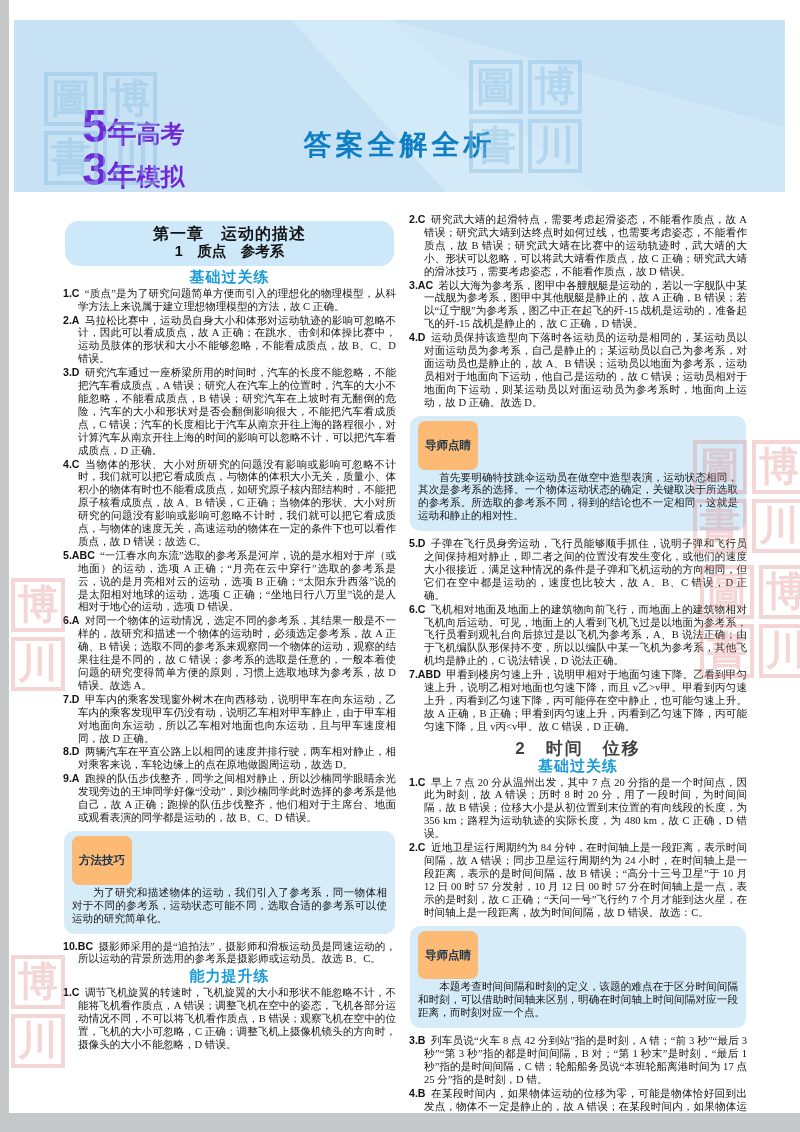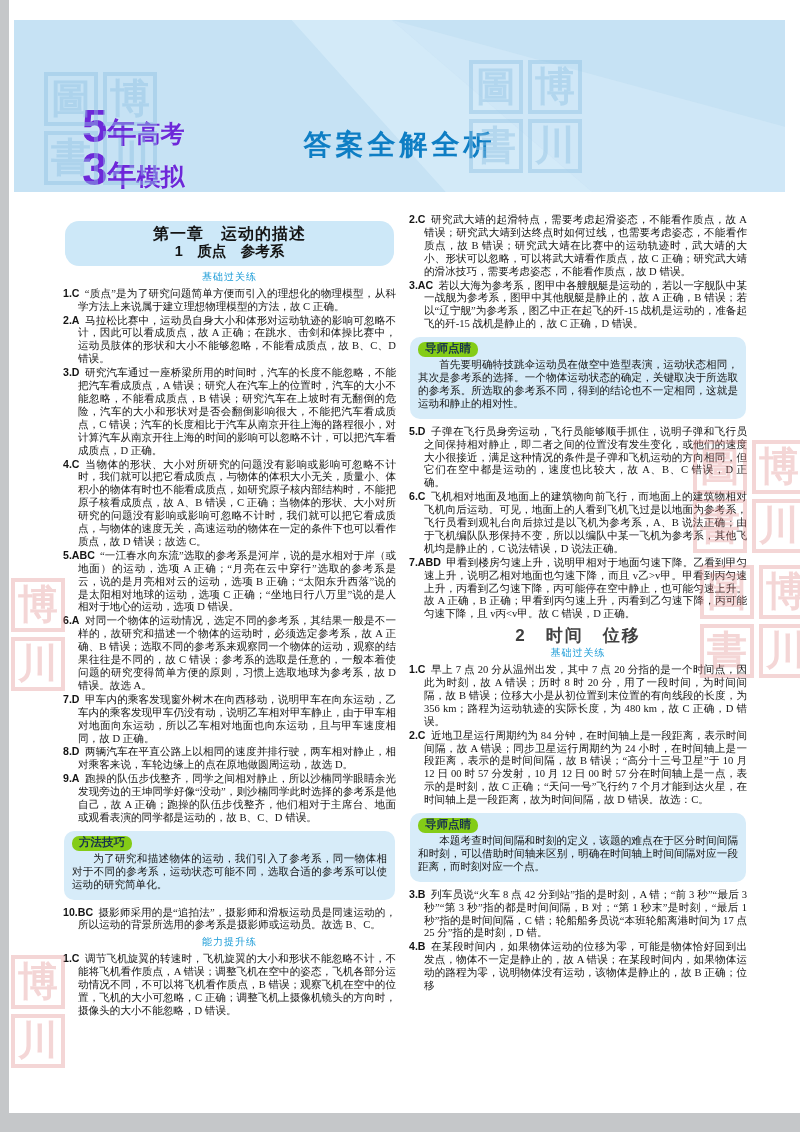--- a/index.html
+++ b/index.html
@@ -62,36 +62,36 @@
   .chapter-box{
     background:#cde8f8;border-radius:14px;text-align:center;
     padding:7px 4px 8px;margin:0 2px 5px;
     font-family:"Liberation Sans","DejaVu Sans",sans-serif;
   }
   .chapter-box .t1{font-size:16px;font-weight:bold;letter-spacing:1px;}
   .chapter-box .t2{font-size:14.5px;font-weight:bold;margin-top:4px;}
 
   .practice-label{
     text-align:center;font-family:"Liberation Sans","DejaVu Sans",sans-serif;
-    font-weight:normal;font-size:10px;color:#1a9bd7;margin:4px 0 3px;
+    font-weight:bold;font-size:15px;color:#1a9bd7;margin:4px 0 3px;
     letter-spacing:1px;
   }
   .section-title{
     text-align:center;font-family:"Liberation Sans","DejaVu Sans",sans-serif;
     font-weight:bold;font-size:17px;letter-spacing:2px;margin:9px 0 3px;color:#404040;
   }
   .answer-item{padding-left:15px;text-indent:-15px;}
   .answer-item .num{font-weight:bold;font-family:"Liberation Sans","DejaVu Sans",sans-serif;}
   .tip-box{
     background:#d7ecf9;border-radius:10px;margin:6px 1px;padding:5px 8px 8px;
   }
   .tip-box .tip-label{
-    display:inline-block;font-family:Liberation Mono, monospace;
+    display:inline-block;font-family:Liberation Sans, sans-serif;
     font-weight:bold;font-size:11.5px;color:#17334d;
-    background:#84cc16;border-radius:7px;padding:1px 7px;margin-bottom:2px;text-indent:0;
+    background:#fdba74;border-radius:7px;padding:18px 7px;margin-bottom:2px;text-indent:0;
   }
   .tip-box .tip-text{text-indent:2em;}
 </style>
 </head>
 <body>
 
 <div class="edge edge-left"></div>
 <div class="edge edge-bottom"></div>
 
 <div class="header">
@@ -160,20 +160,21 @@
     <div class="answer-item"><span class="num">8.D</span> 两辆汽车在平直公路上以相同的速度并排行驶，两车相对静止，相对乘客来说，车轮边缘上的点在原地做圆周运动，故选 D。</div>
     <div class="answer-item"><span class="num">9.A</span> 跑操的队伍步伐整齐，同学之间相对静止，所以沙楠同学眼睛余光发现旁边的王坤同学好像“没动”，则沙楠同学此时选择的参考系是他自己，故 A 正确；跑操的队伍步伐整齐，他们相对于主席台、地面或观看表演的同学都是运动的，故 B、C、D 错误。</div>
     <div class="tip-box"><div class="tip-label">方法技巧</div><div class="tip-text">为了研究和描述物体的运动，我们引入了参考系，同一物体相对于不同的参考系，运动状态可能不同，选取合适的参考系可以使运动的研究简单化。</div></div>
     <div class="answer-item"><span class="num">10.BC</span> 摄影师采用的是“追拍法”，摄影师和滑板运动员是同速运动的，所以运动的背景所选用的参考系是摄影师或运动员。故选 B、C。</div>
     <div class="practice-label">能力提升练</div>
     <div class="answer-item"><span class="num">1.C</span> 调节飞机旋翼的转速时，飞机旋翼的大小和形状不能忽略不计，不能将飞机看作质点，A 错误；调整飞机在空中的姿态，飞机各部分运动情况不同，不可以将飞机看作质点，B 错误；观察飞机在空中的位置，飞机的大小可忽略，C 正确；调整飞机上摄像机镜头的方向时，摄像头的大小不能忽略，D 错误。</div>
   </div>
 <div class="col" id="col-1">
     <div class="answer-item"><span class="num">2.C</span> 研究武大靖的起滑特点，需要考虑起滑姿态，不能看作质点，故 A 错误；研究武大靖到达终点时如何过线，也需要考虑姿态，不能看作质点，故 B 错误；研究武大靖在比赛中的运动轨迹时，武大靖的大小、形状可以忽略，可以将武大靖看作质点，故 C 正确；研究武大靖的滑冰技巧，需要考虑姿态，不能看作质点，故 D 错误。</div>
     <div class="answer-item"><span class="num">3.AC</span> 若以大海为参考系，图甲中各艘舰艇是运动的，若以一字舰队中某一战舰为参考系，图甲中其他舰艇是静止的，故 A 正确，B 错误；若以“辽宁舰”为参考系，图乙中正在起飞的歼-15 战机是运动的，准备起飞的歼-15 战机是静止的，故 C 正确，D 错误。</div>
+    <div class="answer-item"><span class="num">4.D</span> 运动员保持该造型向下落时各运动员的运动是相同的，某运动员以对面运动员为参考系，自己是静止的；某运动员以自己为参考系，对面运动员也是静止的，故 A、B 错误；运动员以地面为参考系，运动员相对于地面向下运动，他自己是运动的，故 C 错误；运动员相对于地面向下运动，则某运动员以对面运动员为参考系时，地面向上运动，故 D 正确。故选 D。</div>
     <div class="tip-box"><div class="tip-label">导师点睛</div><div class="tip-text">首先要明确特技跳伞运动员在做空中造型表演，运动状态相同，其次是参考系的选择。一个物体运动状态的确定，关键取决于所选取的参考系。所选取的参考系不同，得到的结论也不一定相同，这就是运动和静止的相对性。</div></div>
     <div class="answer-item"><span class="num">5.D</span> 子弹在飞行员身旁运动，飞行员能够顺手抓住，说明子弹和飞行员之间保持相对静止，即二者之间的位置没有发生变化，或他们的速度大小很接近，满足这种情况的条件是子弹和飞机运动的方向相同，但它们在空中都是运动的，速度也比较大，故 A、B、C 错误，D 正确。</div>
     <div class="answer-item"><span class="num">6.C</span> 飞机相对地面及地面上的建筑物向前飞行，而地面上的建筑物相对飞机向后运动。可见，地面上的人看到飞机飞过是以地面为参考系，飞行员看到观礼台向后掠过是以飞机为参考系，A、B 说法正确；由于飞机编队队形保持不变，所以以编队中某一飞机为参考系，其他飞机均是静止的，C 说法错误，D 说法正确。</div>
     <div class="answer-item"><span class="num">7.ABD</span> 甲看到楼房匀速上升，说明甲相对于地面匀速下降。乙看到甲匀速上升，说明乙相对地面也匀速下降，而且 v乙&gt;v甲。甲看到丙匀速上升，丙看到乙匀速下降，丙可能停在空中静止，也可能匀速上升。故 A 正确，B 正确；甲看到丙匀速上升，丙看到乙匀速下降，丙可能匀速下降，且 v丙&lt;v甲。故 C 错误，D 正确。</div>
     <div class="section-title">2　时间　位移</div>
     <div class="practice-label">基础过关练</div>
     <div class="answer-item"><span class="num">1.C</span> 早上 7 点 20 分从温州出发，其中 7 点 20 分指的是一个时间点，因此为时刻，故 A 错误；历时 8 时 20 分，用了一段时间，为时间间隔，故 B 错误；位移大小是从初位置到末位置的有向线段的长度，为 356 km；路程为运动轨迹的实际长度，为 480 km，故 C 正确，D 错误。</div>
     <div class="answer-item"><span class="num">2.C</span> 近地卫星运行周期约为 84 分钟，在时间轴上是一段距离，表示时间间隔，故 A 错误；同步卫星运行周期约为 24 小时，在时间轴上是一段距离，表示的是时间间隔，故 B 错误；“高分十三号卫星”于 10 月 12 日 00 时 57 分发射，10 月 12 日 00 时 57 分在时间轴上是一点，表示的是时刻，故 C 正确；“天问一号”飞行约 7 个月才能到达火星，在时间轴上是一段距离，故为时间间隔，故 D 错误。故选：C。</div>
     <div class="tip-box"><div class="tip-label">导师点睛</div><div class="tip-text">本题考查时间间隔和时刻的定义，该题的难点在于区分时间间隔和时刻，可以借助时间轴来区别，明确在时间轴上时间间隔对应一段距离，而时刻对应一个点。</div></div>
     <div class="answer-item"><span class="num">3.B</span> 列车员说“火车 8 点 42 分到站”指的是时刻，A 错；“前 3 秒”“最后 3 秒”“第 3 秒”指的都是时间间隔，B 对；“第 1 秒末”是时刻，“最后 1 秒”指的是时间间隔，C 错；轮船船务员说“本班轮船离港时间为 17 点 25 分”指的是时刻，D 错。</div>

